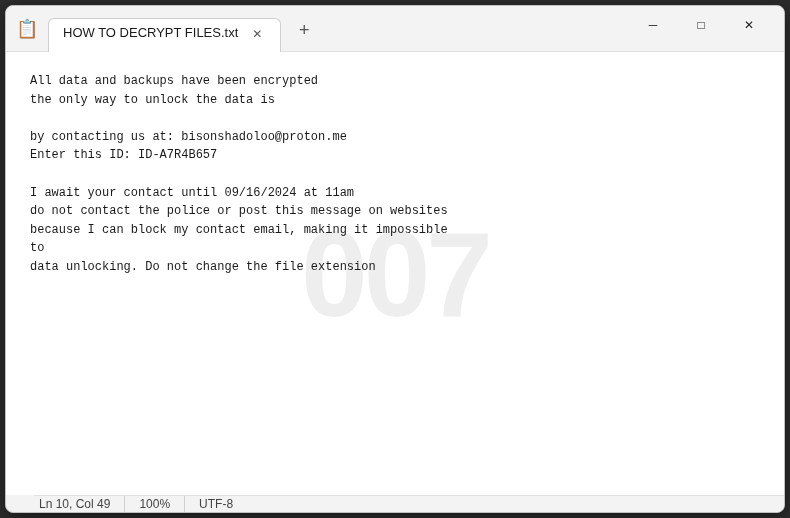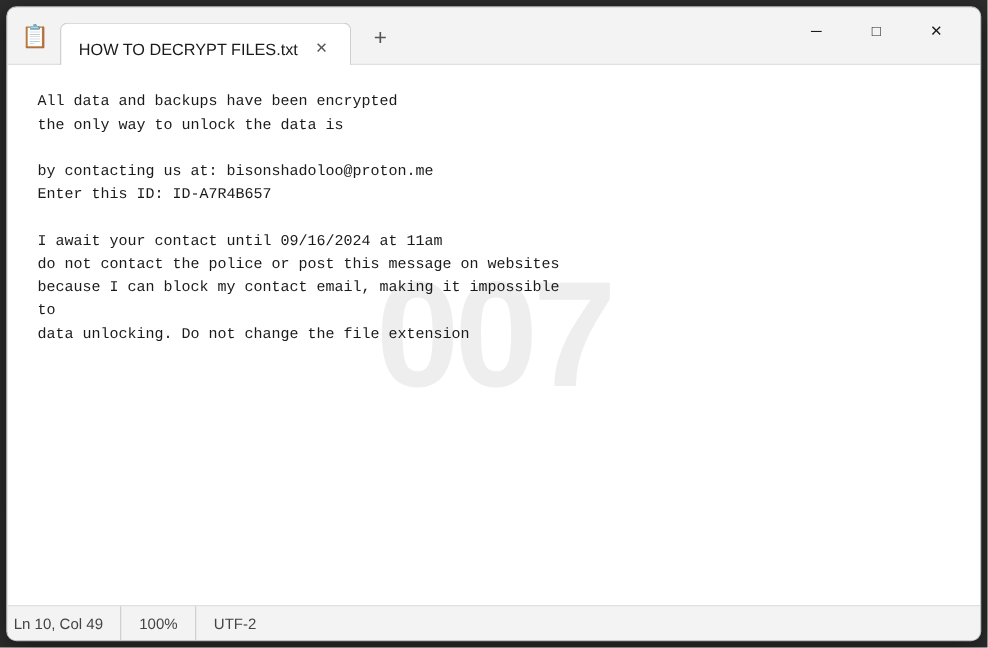--- a/index.html
+++ b/index.html
@@ -46,21 +46,21 @@
       height: 20px;
       margin-right: 10px;
       display: flex;
       align-items: center;
       justify-content: center;
       font-size: 18px;
     }
 
     .tab {
       display: flex;
-      align-items: flex-end;
+      align-items: flex-start;
       background: #ffffff;
       border: 1px solid #d0d0d0;
       border-bottom: 1px solid #ffffff;
       border-radius: 6px 6px 0 0;
       padding: 6px 14px;
       font-size: 13px;
       color: #1a1a1a;
       height: 36px;
       position: relative;
       bottom: -5px;
@@ -185,26 +185,27 @@
       z-index: 1;
       white-space: pre-wrap;
       word-break: break-word;
     }
 
     
     .status-bar {
       display: flex;
       align-items: center;
       background: #f3f3f3;
-      height: 28px;
+      height: 17px;
       padding: 0 5px;
       border-top: 1px solid #e0e0e0;
       font-size: 12px;
       color: #444;
       gap: 0;
+      margin-left: 28px;
     }
 
     .status-section {
       padding: 0 14px;
       border-right: 1px solid #d0d0d0;
       height: 100%;
       display: flex;
       align-items: center;
     }
 
@@ -250,16 +251,16 @@
 I await your contact until 09/16/2024 at 11am
 do not contact the police or post this message on websites
 because I can block my contact email, making it impossible
 to
 data unlocking. Do not change the file extension</div>
   </div>
 
   <div class="status-bar">
     <div class="status-section">Ln 10, Col 49</div>
     <div class="status-section">100%</div>
-    <div class="status-section">UTF-2</div>
+    <div class="status-section">UTF-8</div>
   </div>
 
 </div>
 
 </body></html>

